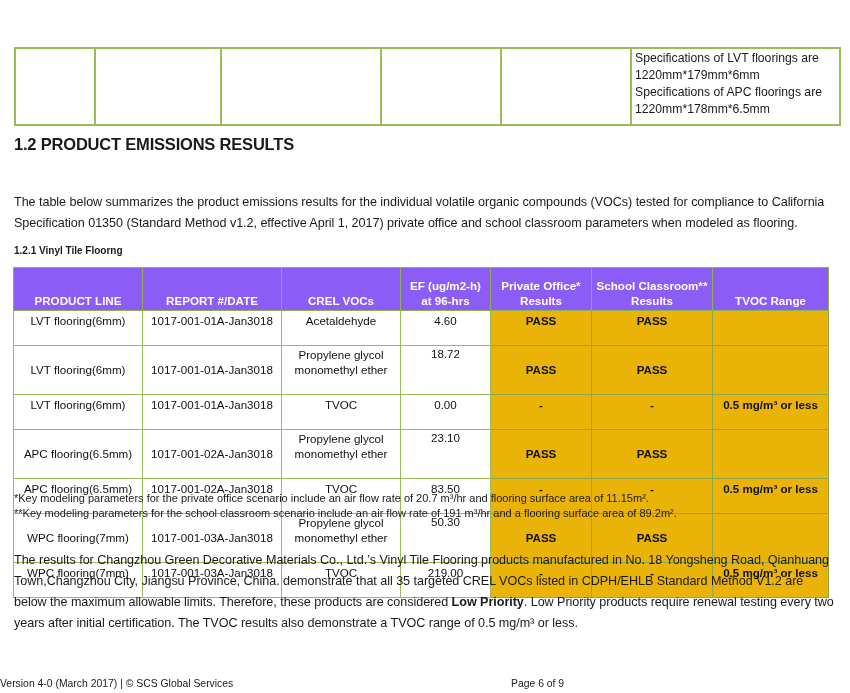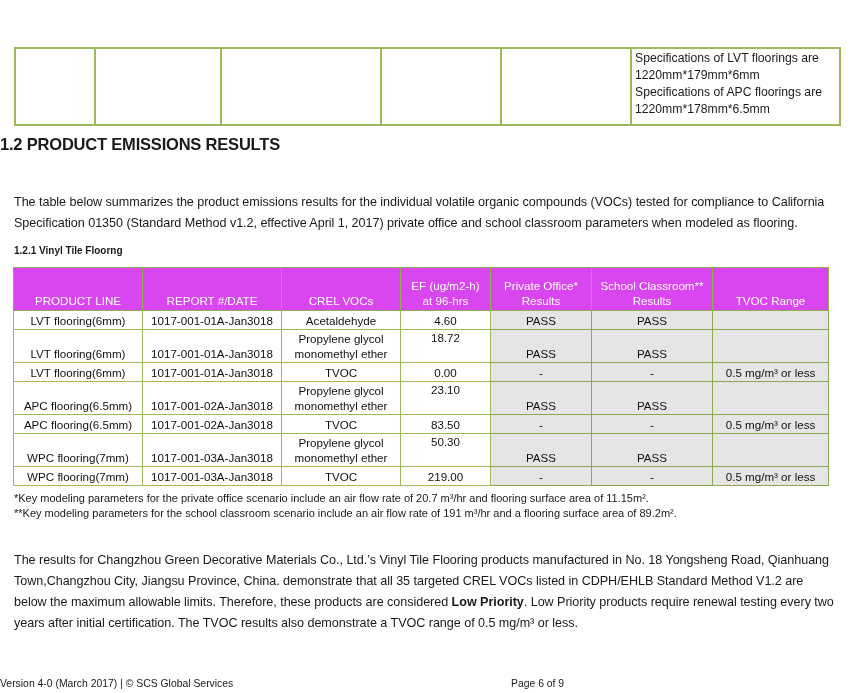--- a/index.html
+++ b/index.html
@@ -14,43 +14,43 @@
       position: absolute; left: 14px; top: 47px; width: 825px;
       border-collapse: collapse; table-layout: fixed;
       font-size: 12.2px; line-height: 17px;
     }
     table.spec td {
       border: 2px solid #9bbb59; border-top-width: 2px; vertical-align: top; padding: 8px 4px 1px 3px; height: 66px;
     }
     table.spec td.spectext { padding-top: 1px; }
 
     .h1 {
-      left: 0; top: 135px; font-size: 16.5px; font-weight: bold; letter-spacing: -0.2px;
+      left: 14px; top: 135px; font-size: 16.5px; font-weight: bold; letter-spacing: -0.2px;
     }
     .para {
       left: 14px; width: 825px; font-size: 12.6px; line-height: 21px; letter-spacing: -0.05px; margin-top: 22px;
     }
     .p1 { top: 170px; }
     .h2 { left: 14px; top: 245px; font-size: 10px; font-weight: bold; }
 
     
     table.em {
       position: absolute; left: 13px; top: 267px; width: 815px;
       border-collapse: collapse; table-layout: fixed;
       font-size: 11.6px;
     }
     table.em th, table.em td {
       border: 1px solid #9bbb59; text-align: center; padding: 0 3px; line-height: 15px;
     }
     table.em thead th {
-      background: #d946ef; color: #ffffff; font-weight: normal; vertical-align: bottom;
+      background: #8b5cf6; color: #ffffff; font-weight: bold; vertical-align: bottom;
       height: 40px; padding-bottom: 2px; border-color: #8fb04d;
     }
-    table.em td { vertical-align: bottom; color: #111; padding-bottom: 1px; }
-    table.em td.g { background: #e5e5e5; border-color: #8aa94c; font-weight: normal; color: #111; }
+    table.em td { vertical-align: bottom; color: #111; padding-bottom: 17px; }
+    table.em td.g { background: #eab308; border-color: #8aa94c; font-weight: bold; color: #111; }
     table.em td.ef { vertical-align: top; }
     table.em tr.single td { height: 17px; }
     table.em tr.double td { height: 31px; }
 
     .fn { left: 14px; font-size: 11px; line-height: 14px; margin-top: 8px; }
     .fn1 { top: 483px; }
     .fn2 { top: 498px; }
 
     .p2 { top: 528px; }
 

